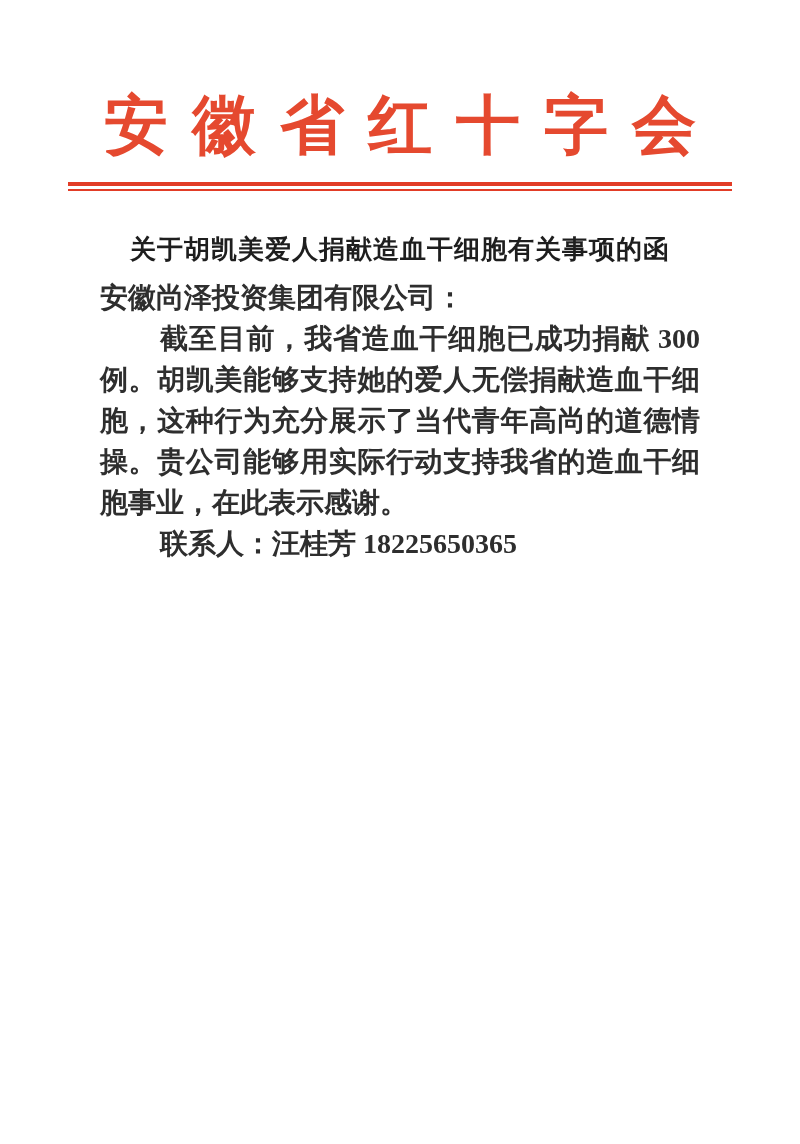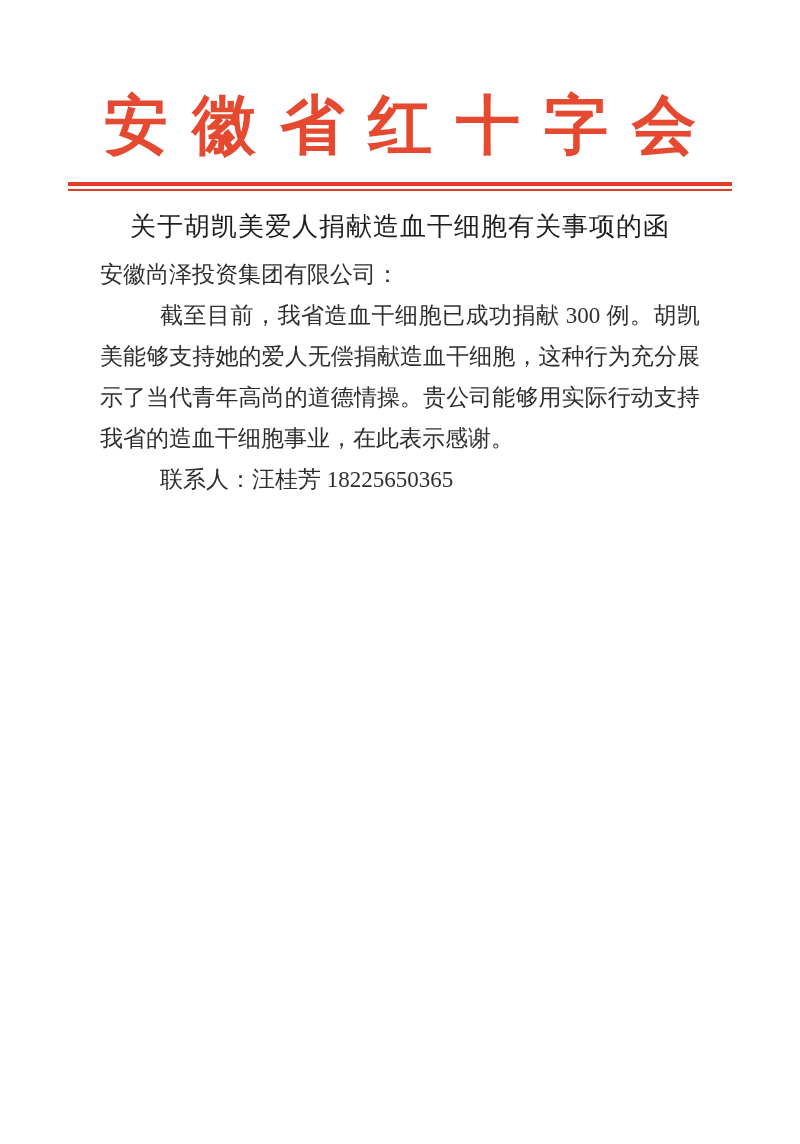--- a/index.html
+++ b/index.html
@@ -32,35 +32,36 @@
   }
   .double-rule{
     width:664px;
     margin:24px auto 0;
     height:3px;
     border-top:4px solid var(--rule-red);
     border-bottom:2px solid var(--rule-red);
   }
   
   .doc-title{
-    margin:21px 0 0;
+    margin:44px 0 0;
     font-size:26px;
     line-height:28px;
-    font-weight:normal;
+    font-weight:bold;
     text-align:center;
     letter-spacing:1px;
     color:#1e1e1e;
     font-family:"Liberation Sans","DejaVu Sans",sans-serif;
   }
   .letter-body{
     margin:14px 100px 0 100px;
     width:600px;
-    font-size:23px;
+    font-size:28px;
     line-height:41px;
     text-align:justify;
+    font-weight:bold;
   }
   .salutation{margin:0;}
   .para{margin:0;text-indent:60px;}
   .contact-line{margin:0;text-indent:60px;}
   
   .sign-block{
     position:absolute;
     left:452px;top:958px;
     width:170px;
     text-align:center;

